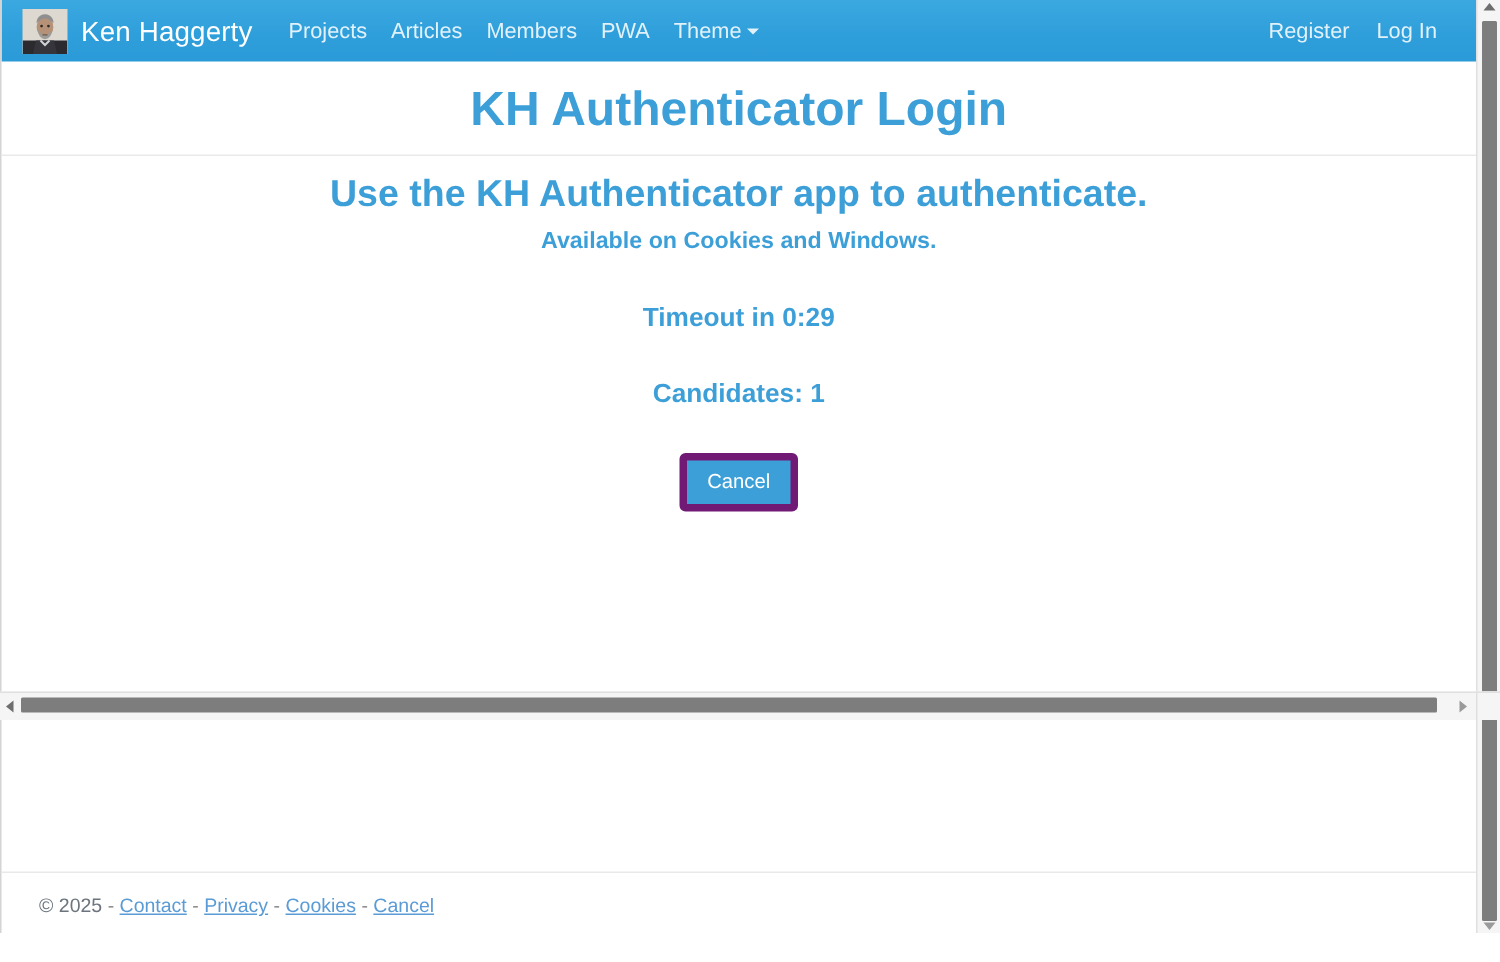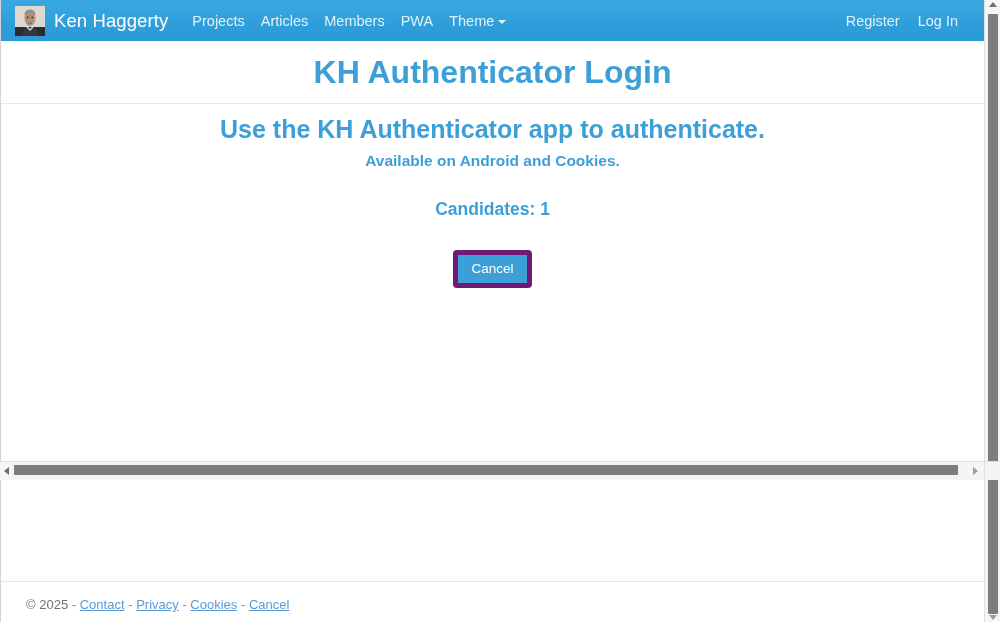--- a/index.html
+++ b/index.html
@@ -311,22 +311,23 @@
       </div>
 
     </div>
 
     <div id="content">
 
       <h1 class="page-title">KH Authenticator Login</h1>
       <hr class="title-rule">
 
       <p class="lead lead-1">Use the KH Authenticator app to authenticate.</p>
-      <p class="lead lead-2">Available on Android and Cookies.</p>
-
+      <p class="lead lead-2">Available on Cookies and Windows.</p>
+
+      <p class="status-line status-timeout">Timeout in 0:29</p>
       <p class="status-line status-candidates">Candidates: 1</p>
 
       <div class="btn-row">
         <button class="btn-cancel">Cancel</button>
       </div>
 
     </div>
 
     <div id="footer">
       <span class="footer-text">

